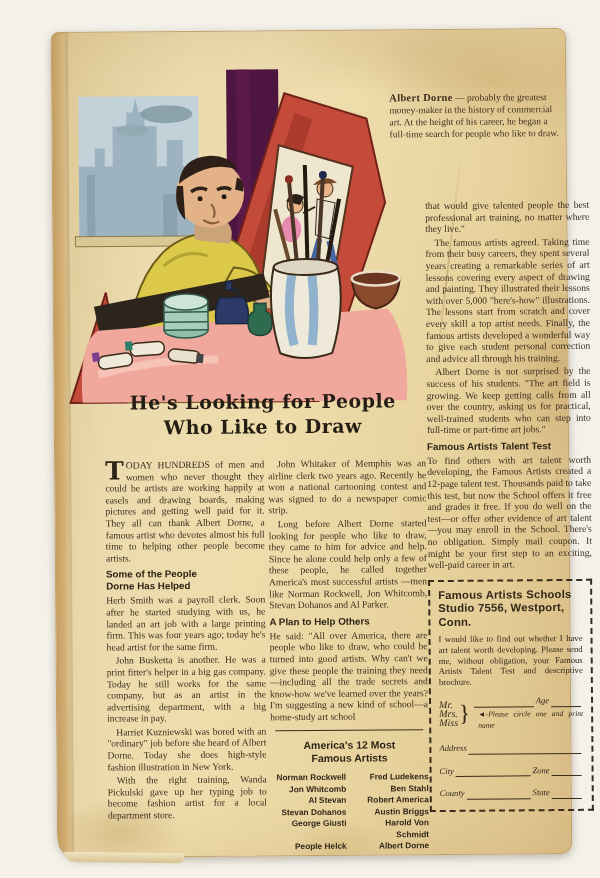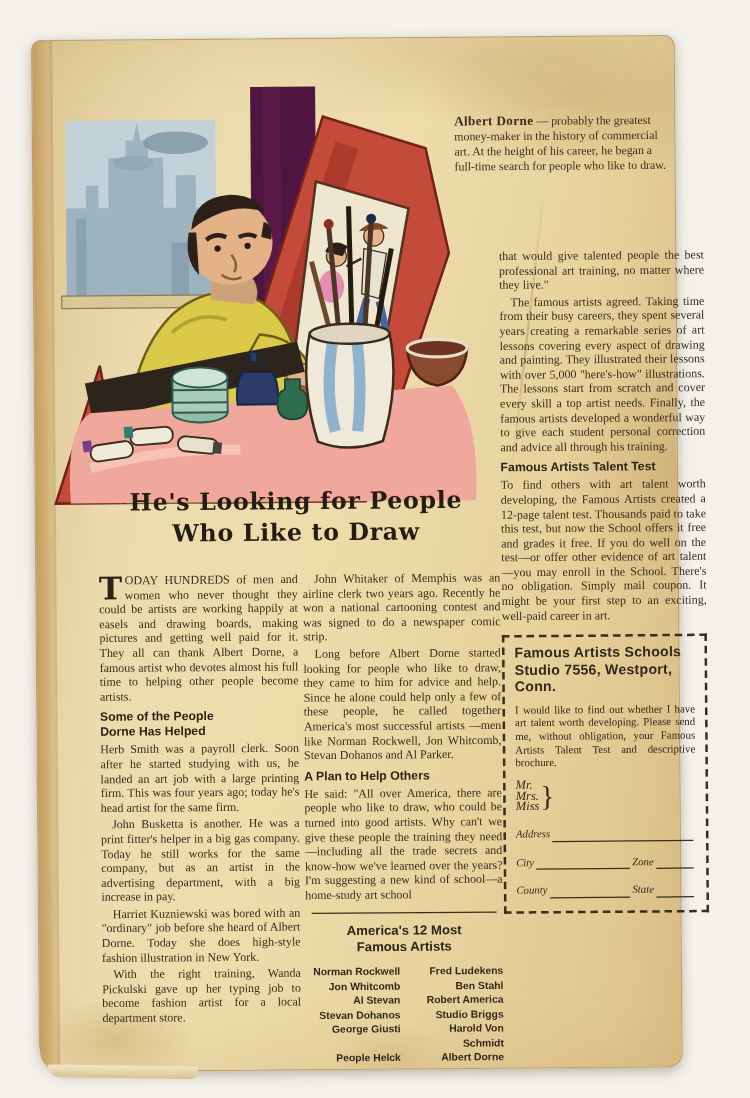--- a/index.html
+++ b/index.html
@@ -3,21 +3,21 @@
 <meta charset="utf-8">
 <style>
   * { margin:0; padding:0; box-sizing:border-box; }
   html,body { width:600px; height:878px; }
   body {
     background:#f3f1ea;
     font-family:"Liberation Serif","DejaVu Serif",serif;
     overflow:hidden;
     position:relative;
   }
-  .scan { position:absolute; inset:0; }
+  .scan { position:absolute; inset:0;margin-left:26px; }
 
   
   .cover {
     position:absolute; left:28px; top:30px; width:515px; height:826px;
     background:
       radial-gradient(ellipse 180px 90px at 86% 6%, rgba(186,148,84,.38), transparent 70%),
       radial-gradient(ellipse 120px 160px at 99% 42%, rgba(180,140,78,.30), transparent 70%),
       radial-gradient(ellipse 200px 70px at 70% 2%, rgba(215,190,140,.55), transparent 70%),
       radial-gradient(ellipse 90px 50px at 12% 97%, rgba(198,166,104,.45), transparent 70%),
       radial-gradient(ellipse 70px 40px at 55% 99%, rgba(205,175,115,.35), transparent 70%),
@@ -256,51 +256,60 @@
         <div class="artist-row">
             <span class="a-left">Jon Whitcomb</span>
             <span class="a-right">Ben Stahl</span>
           </div>
         <div class="artist-row">
             <span class="a-left">Al Stevan</span>
             <span class="a-right">Robert America</span>
           </div>
         <div class="artist-row">
             <span class="a-left">Stevan Dohanos</span>
-            <span class="a-right">Studio Briggs</span>
+            <span class="a-right">Austin Briggs</span>
           </div>
         <div class="artist-row">
             <span class="a-left">George Giusti</span>
             <span class="a-right">Harold Von Schmidt</span>
           </div>
         <div class="artist-row">
             <span class="a-left">People Helck</span>
             <span class="a-right">Albert Dorne</span>
           </div>
       </div>
     </div>
 
     <div class="col col-right">
       <p class="para no-indent">that would give talented people the best professional art training, no matter where they live."</p>
       <p class="para">The famous artists agreed. Taking time from their busy careers, they spent several years creating a remarkable series of art lessons covering every aspect of drawing and painting. They illustrated their lessons with over 5,000 "here's-how" illustrations. The lessons start from scratch and cover every skill a top artist needs. Finally, the famous artists developed a wonderful way to give each student personal correction and advice all through his training.</p>
+      <p class="para">Albert Dorne is not surprised by the success of his students. "The art field is growing. We keep getting calls from all over the country, asking us for practical, well-trained students who can step into full-time or part-time art jobs."</p>
       <div class="subhead">Famous Artists Talent Test</div>
       <p class="para no-indent">To find others with art talent worth developing, the Famous Artists created a 12-page talent test. Thousands paid to take this test, but now the School offers it free and grades it free. If you do well on the test—or offer other evidence of art talent—you may enroll in the School. There's no obligation. Simply mail coupon. It might be your first step to an exciting, well-paid career in art.</p>
 
       <div class="coupon">
         <div class="coupon-title">Famous Artists Schools</div>
         <div class="coupon-title">Studio 7556, Westport, Conn.</div>
         <p class="coupon-body">I would like to find out whether I have art talent worth developing. Please send me, without obligation, your Famous Artists Talent Test and descriptive brochure.</p>
 
         <div class="name-block">
           <div class="saluts">
             <span>Mr.</span>
             <span>Mrs.</span>
             <span>Miss</span>
           </div>
           <span class="brace">}</span>
+          <div class="name-right">
+            <div class="name-line">
+              <span class="fill-line"></span>
+              <span class="f-label">Age</span>
+              <span class="fill-line short"></span>
+            </div>
+            <div class="circle-note">◄-Please circle one and print name</div>
+          </div>
         </div>
 
         <div class="field-row">
           <span class="f-label">Address</span>
           <span class="fill-line"></span>
         </div>
         <div class="field-row">
           <span class="f-label">City</span>
           <span class="fill-line"></span>
           <span class="f-label">Zone</span>

